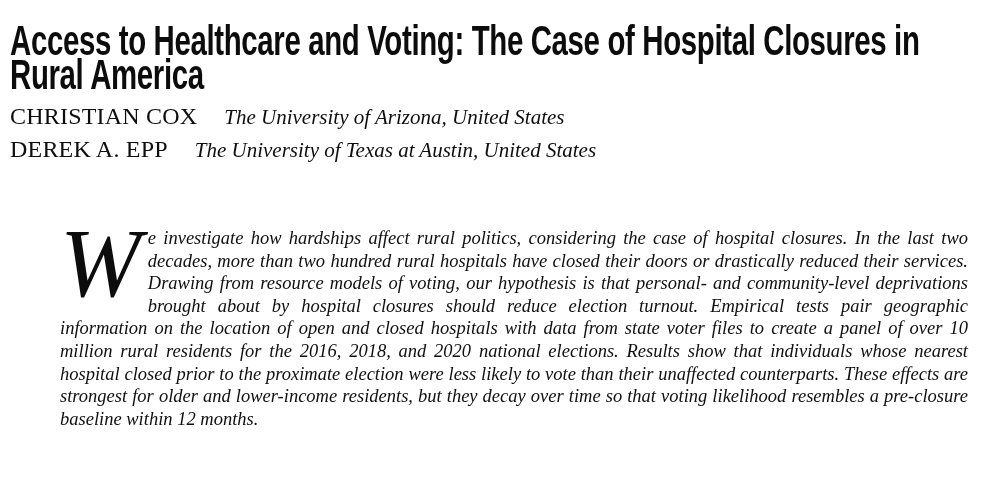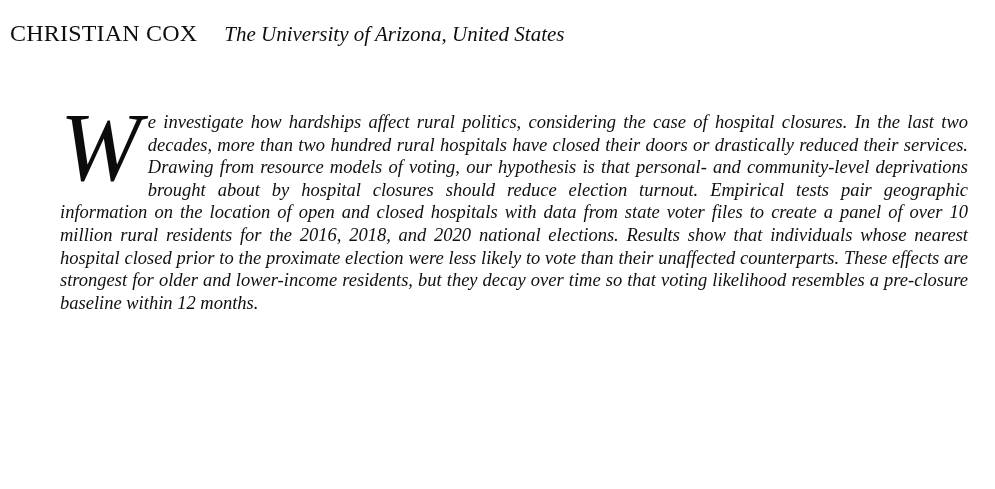--- a/index.html
+++ b/index.html
@@ -33,21 +33,21 @@
     line-height: 34px;
     letter-spacing: -0.5px;
     white-space: nowrap;
     transform: scaleX(0.70);
     transform-origin: 0 50%;
     color: #0c0c0c;
   }
 
   
   .authors-block {
-    margin-top: 18px;
+    margin-top: 9px;
     margin-left: 10px;
   }
   .author-row {
     line-height: 30px;
     white-space: nowrap;
   }
   .author-name {
     font-family: "Liberation Serif", serif;
     font-size: 24px;
     letter-spacing: 0.2px;
@@ -82,24 +82,31 @@
     line-height: 66px;
     margin: 4px 7px 0 0;
     color: #0c0c0c;
   }
 </style>
 </head>
 <body>
 
 <div class="page">
 
+  <div class="title-block">
+    <div class="title-line">Access to Healthcare and Voting: The Case of Hospital Closures in</div>
+    <div class="title-line">Rural America</div>
+  </div>
 
   <div class="authors-block">
     <div class="author-row">
       <span class="author-name">CHRISTIAN COX</span><span class="author-affiliation">The University of Arizona, United States</span>
+    </div>
+    <div class="author-row">
+      <span class="author-name">DEREK A. EPP</span><span class="author-affiliation">The University of Texas at Austin, United States</span>
     </div>
   </div>
 
   <div class="abstract-block">
     <span class="drop-cap">W</span><span>e investigate how hardships affect rural politics, considering the case of hospital closures. In the last two decades, more than two hundred rural hospitals have closed their doors or drastically reduced their services. Drawing from resource models of voting, our hypothesis is that personal- and community-level deprivations brought about by hospital closures should reduce election turnout. Empirical tests pair geographic information on the location of open and closed hospitals with data from state voter files to create a panel of over 10 million rural residents for the 2016, 2018, and 2020 national elections. Results show that individuals whose nearest hospital closed prior to the proximate election were less likely to vote than their unaffected counterparts. These effects are strongest for older and lower-income residents, but they decay over time so that voting likelihood resembles a pre-closure baseline within 12 months.</span>
   </div>
 
 </div>
 
 </body></html>

